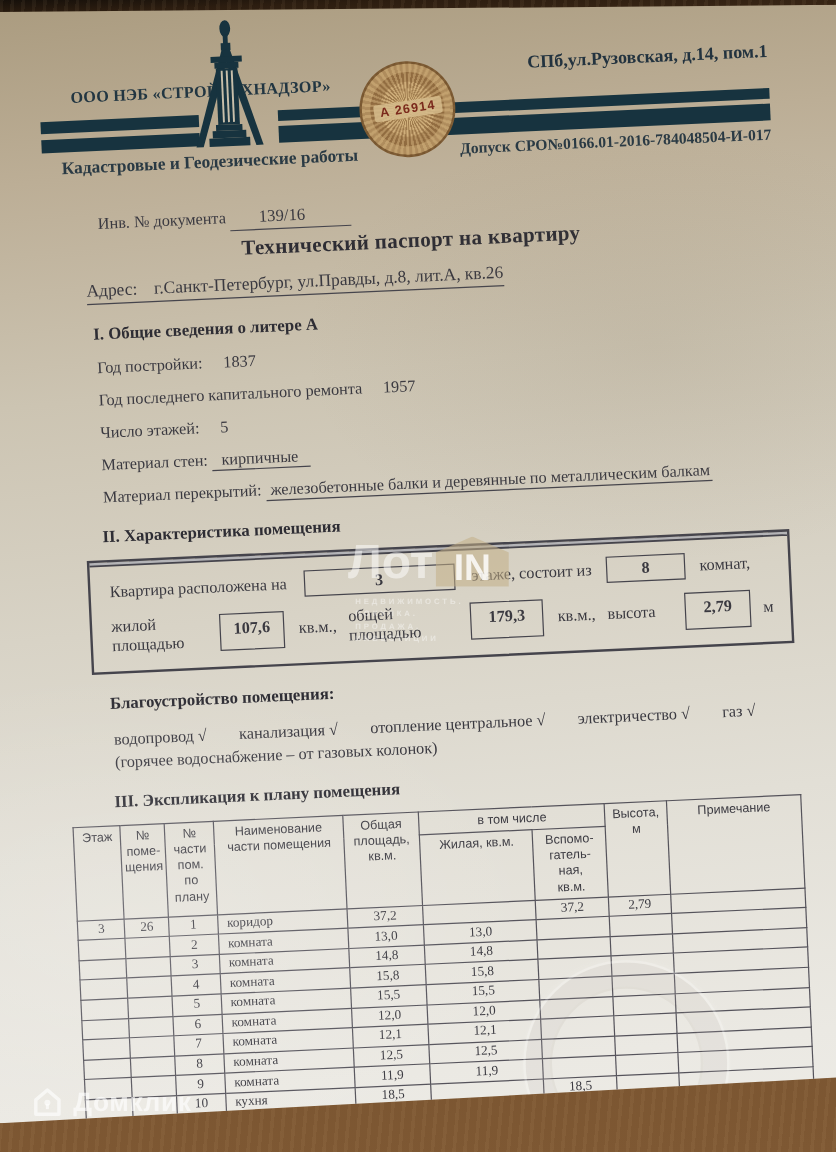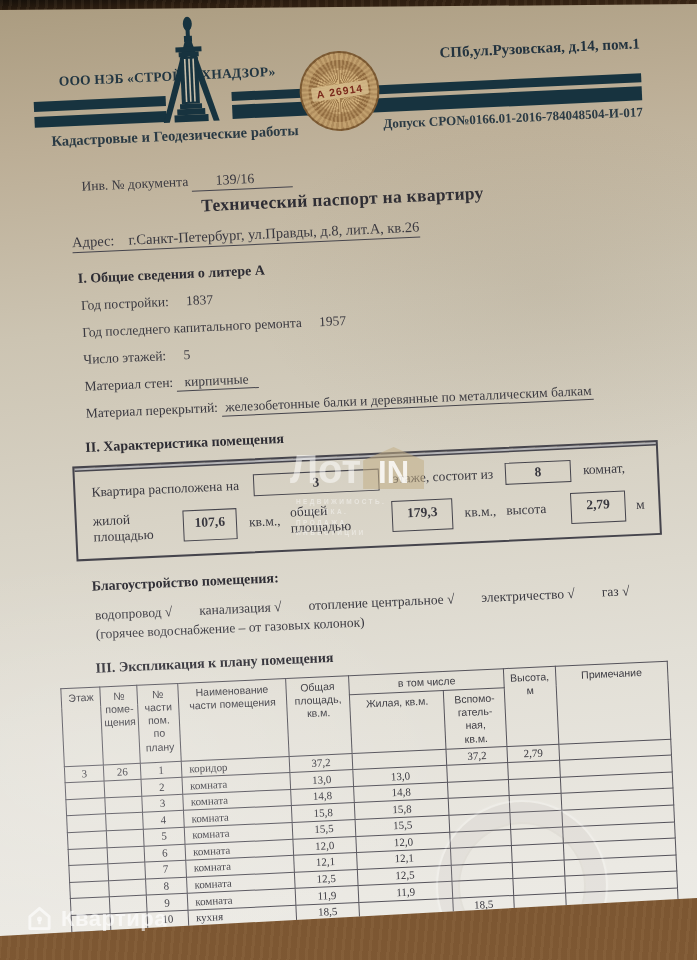--- a/index.html
+++ b/index.html
@@ -405,16 +405,16 @@
     <div class="wm-sub">НЕДВИЖИМОСТЬ.
 ПОКУПКА.
 ПРОДАЖА.
 ИНВЕСТИЦИИ</div>
     <div class="wm-dk">
       <svg width="27" height="27" viewBox="0 0 28 28" fill="none" stroke="rgba(255,255,255,.62)" stroke-width="3" stroke-linejoin="round">
         <path d="M4 12 L14 3.5 L24 12 V24.5 H4 Z"></path>
         <circle cx="14" cy="14.5" r="2.6" fill="rgba(255,255,255,.62)" stroke="none"></circle>
         <rect x="12.7" y="15.5" width="2.6" height="4.5" fill="rgba(255,255,255,.62)" stroke="none"></rect>
       </svg>
-      <span class="dk-text">Квартира</span>
+      <span class="dk-text">Домклик</span>
     </div>
   </div>
 </div>
 
 </body></html>

